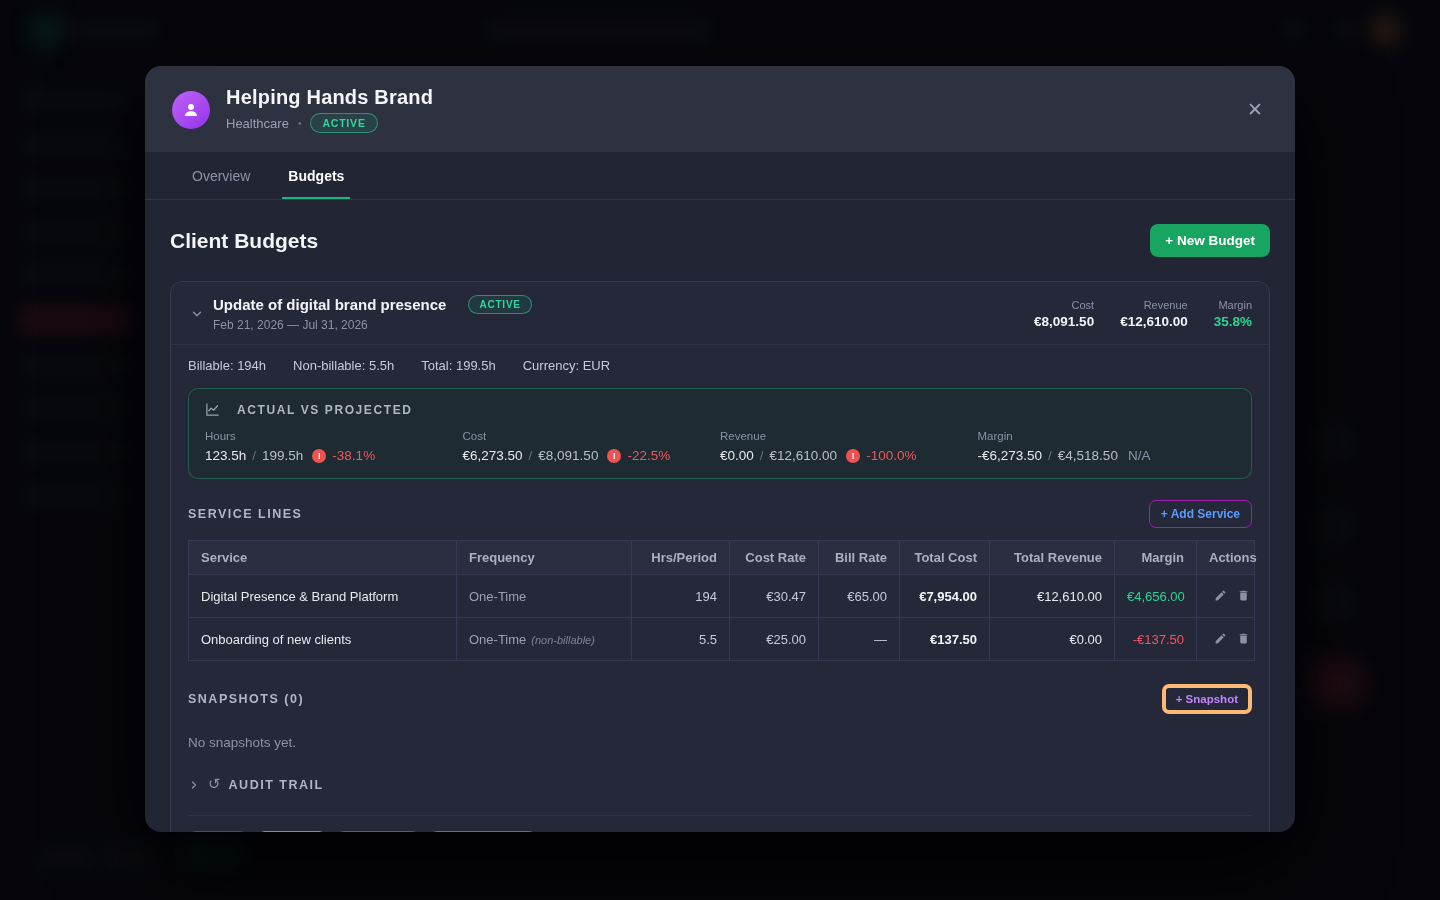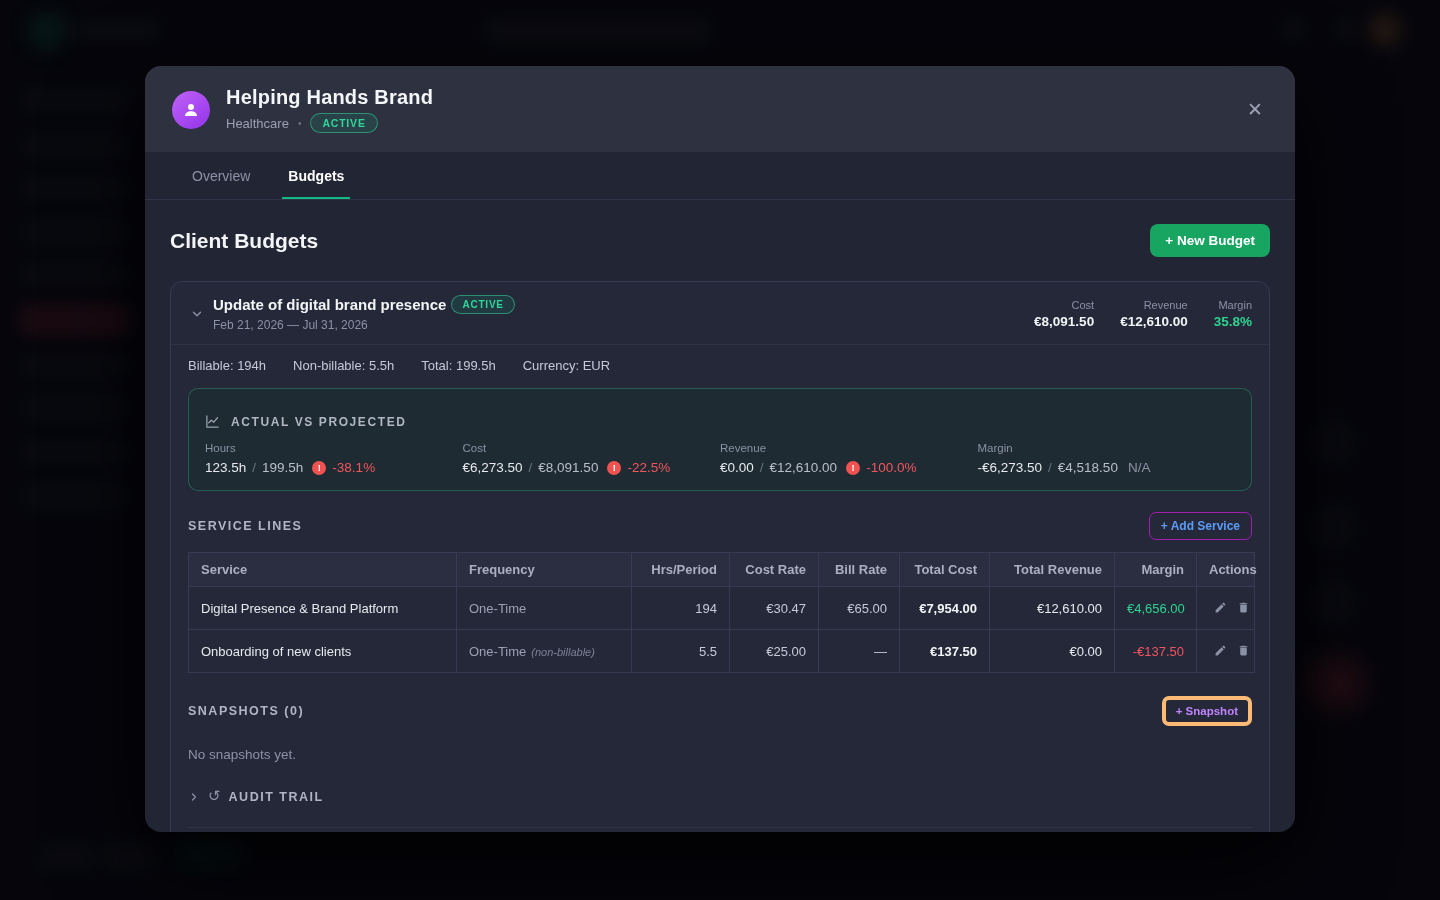--- a/index.html
+++ b/index.html
@@ -70,37 +70,37 @@
   .section-title { font-size:21px; font-weight:700; color:#f3f4f6; }
   .btn-new-budget {
     background:#18a562; color:#fff; font-size:13.5px; font-weight:600;
     padding:9px 15px; border-radius:8px; border:none; cursor:pointer;
   }
 
   
   .card { border:1px solid #353b52; border-radius:12px; background:#242838; }
   .card-header { display:flex; align-items:center; padding:13px 17px 12px; border-bottom:1px solid #2e3346; }
   .chev-btn { background:none; border:none; cursor:pointer; color:#8b92a5; padding:2px; margin-right:7px; display:flex; }
-  .budget-title-row { display:flex; align-items:center; gap:5px; }
+  .budget-title-row { display:flex; align-items:center; gap:22px; }
   .budget-title { font-size:15px; font-weight:700; color:#f3f4f6; }
   .pill-active.sm { font-size:10px; padding:3px 10px; }
   .budget-dates { font-size:12px; color:#8b92a5; margin-top:4px; }
   .hdr-stats { margin-left:auto; display:flex; gap:26px; text-align:right; }
   .stat-label { font-size:11px; color:#8b92a5; }
   .stat-value { font-size:13.5px; font-weight:700; color:#f3f4f6; margin-top:3px; }
   .txt-green { color:#2dd48f !important; }
   .txt-red { color:#f2555e !important; }
 
   .meta-row { display:flex; gap:27px; padding:13px 17px 12px; font-size:13px; color:#c6cad6; }
 
   .avp {
     margin:3px 17px 0; border:1px solid rgba(45,180,130,0.38);
     background:rgba(24,48,42,0.42); border-radius:10px; padding:13px 16px 15px;
   }
-  .avp-title-row { display:flex; align-items:center; gap:11px; color:#b0b6c4;margin-top:12px; }
+  .avp-title-row { display:flex; align-items:center; gap:17px; color:#b0b6c4; }
   .avp-title { font-size:12px; font-weight:600; letter-spacing:1.6px; }
   .avp-grid { display:grid; grid-template-columns:repeat(4,1fr); margin-top:13px; }
   .metric-label { font-size:11.5px; color:#8b92a5; }
   .metric-value { margin-top:6px; font-size:13.5px; color:#e7e9ee; display:flex; align-items:center; gap:6px; white-space:nowrap; }
   .proj { color:#b9bfca; }
   .slash { color:#6b7280; }
   .alert-dot {
     width:14px; height:14px; border-radius:50%; background:#f05252; color:#ffffff;
     font-size:9.5px; font-weight:800; display:inline-flex; align-items:center; justify-content:center;
     margin-left:3px; flex:0 0 auto;

